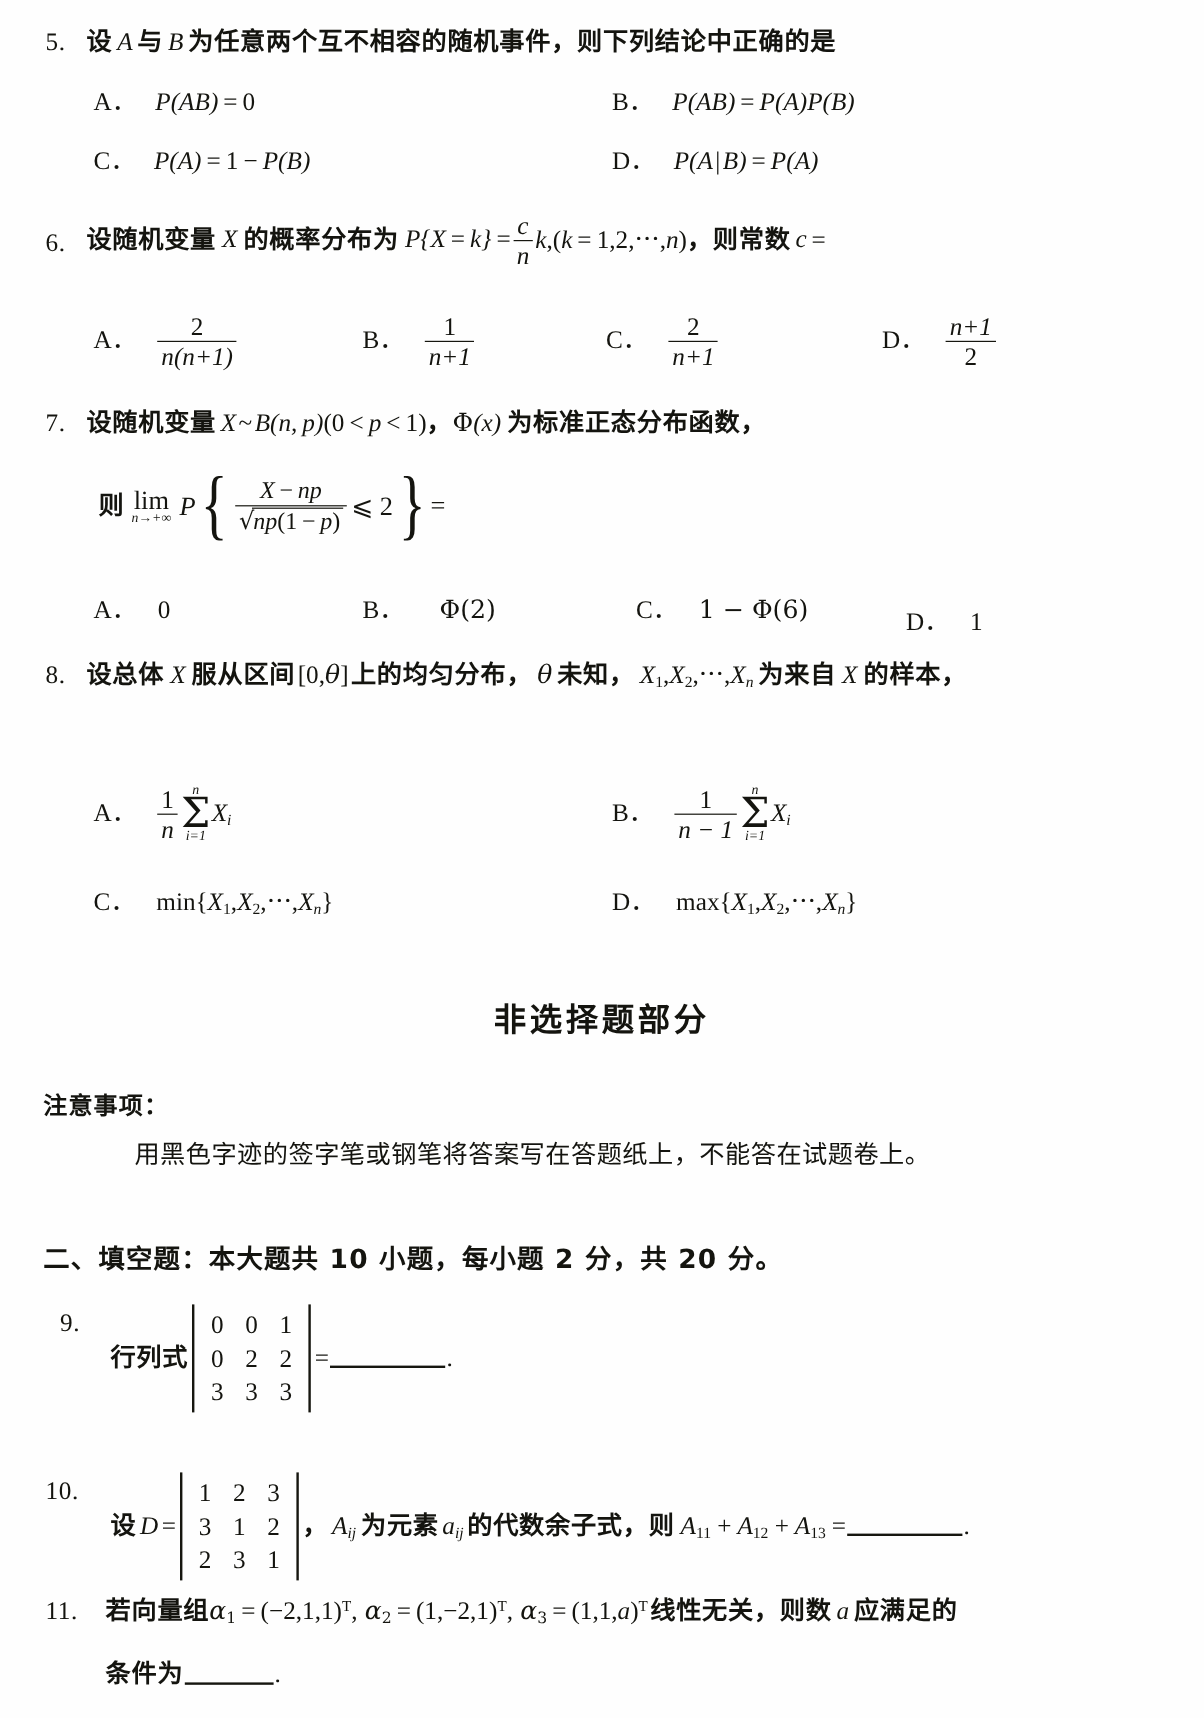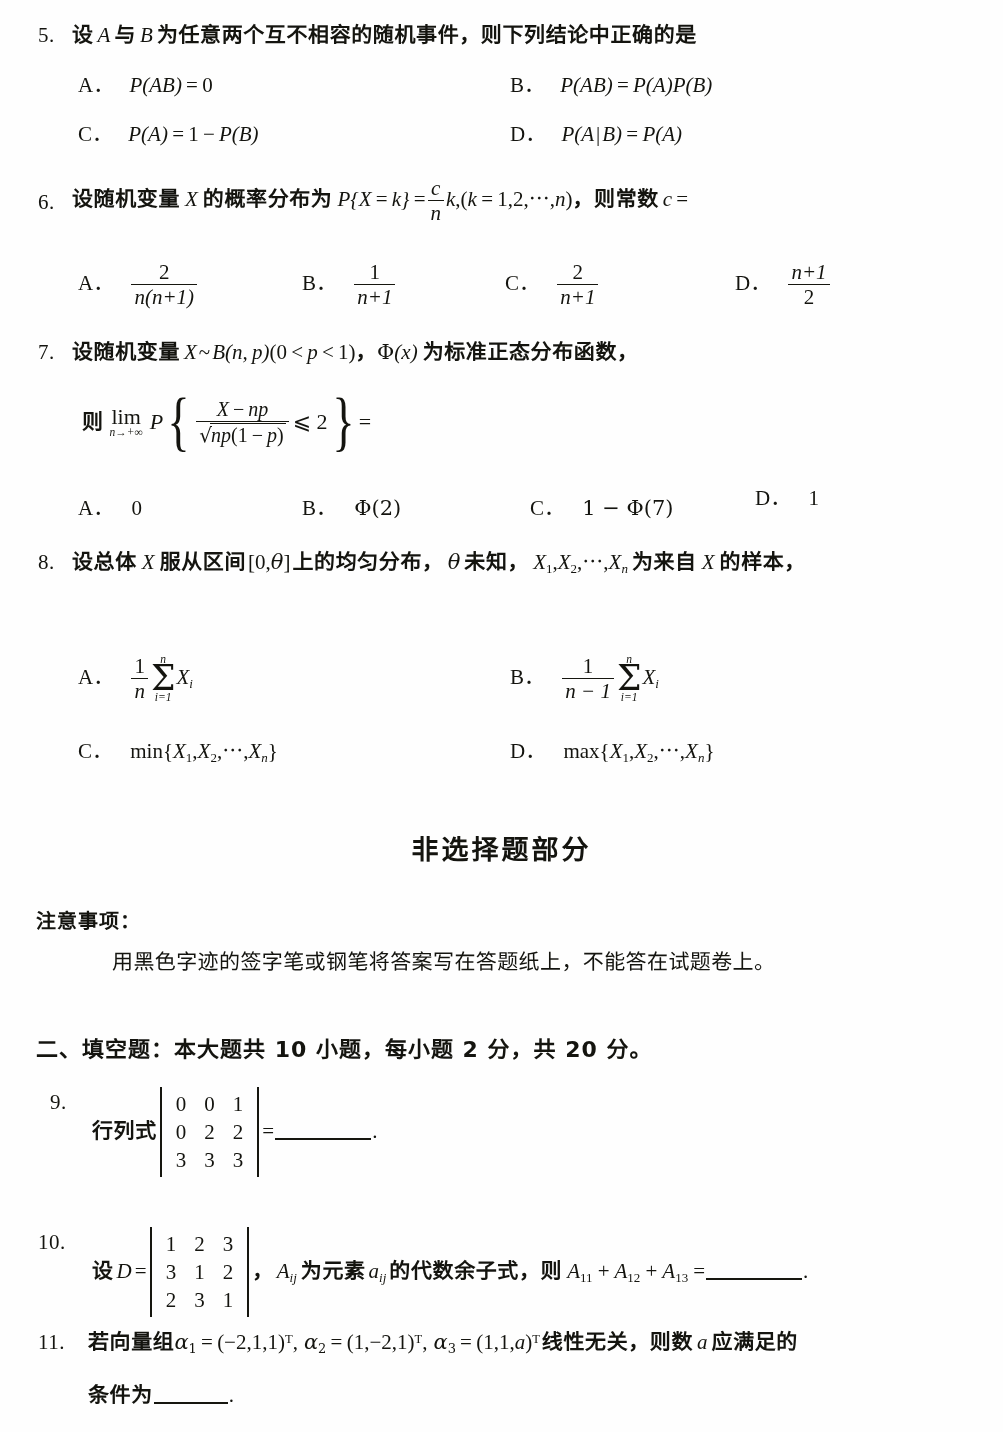--- a/index.html
+++ b/index.html
@@ -271,27 +271,27 @@
   <div class="qbody" style="left:82px; top:400px; font-size:22px;">
     <span class="cn">则</span><span class="limop" style="margin-left:6px;"><span class="op">lim</span><span class="und">n→+∞</span></span><span class="it" style="margin-left:5px;">P</span><span class="bigbrace">{</span><span class="frac" style="font-size:20px;"><span class="num it">X <span class="rm">−</span> np</span><span class="den"><span class="sqrt"><span class="radical">√</span><span class="rad-body it">np<span class="rm">(1 − </span>p<span class="rm">)</span></span></span></span></span><span class="rm" style="margin-left:2px;">⩽ 2</span><span class="bigbrace">}</span><span class="rm">=</span>
   </div>
 
   <div class="opt" style="left:78px; top:497px;">
     <span class="optlabel">A．</span>
     <span class="rm" style="margin-left:12px;">0</span>
   </div>
   <div class="opt" style="left:302px; top:497px;">
     <span class="optlabel">B．</span>
-    <span class="rm" style="margin-left:12px; font-family:'DejaVu Serif',serif;">Φ(2)</span>
+    <span class="rm" style="margin-left:24px; font-family:'DejaVu Serif',serif;">Φ(2)</span>
   </div>
   <div class="opt" style="left:530px; top:497px;">
     <span class="optlabel">C．</span>
-    <span class="rm" style="margin-left:12px; font-family:'DejaVu Serif',serif;">1 − Φ(7)</span>
-  </div>
-  <div class="opt" style="left:755px; top:487px;">
+    <span class="rm" style="margin-left:12px; font-family:'DejaVu Serif',serif;">1 − Φ(6)</span>
+  </div>
+  <div class="opt" style="left:755px; top:507px;">
     <span class="optlabel">D．</span>
     <span class="rm" style="margin-left:12px;">1</span>
   </div>
 
   <div class="qnum" style="left:38px; top:550px;">8.</div>
   <div class="qbody" style="left:72px; top:550px;">
     <span class="cn">设总体</span><span class="it" style="padding:0 5px;">X</span><span class="cn">服从区间</span><span style="margin:0 2px;">[0,<span class="it" style="font-family:'DejaVu Serif',serif;">θ</span>]</span><span class="cn">上的均匀分布，</span><span class="it" style="font-family:'DejaVu Serif',serif; padding:0 4px;">θ</span><span class="cn">未知，</span><span class="it" style="padding:0 4px;">X<span class="subr">1</span><span class="rm">,</span>X<span class="subr">2</span><span class="rm">,⋯,</span>X<span class="sub">n</span></span><span class="cn">为来自</span><span class="it" style="padding:0 5px;">X</span><span class="cn">的样本，</span>
   </div>
 
   <div class="opt" style="left:78px; top:655px;">

